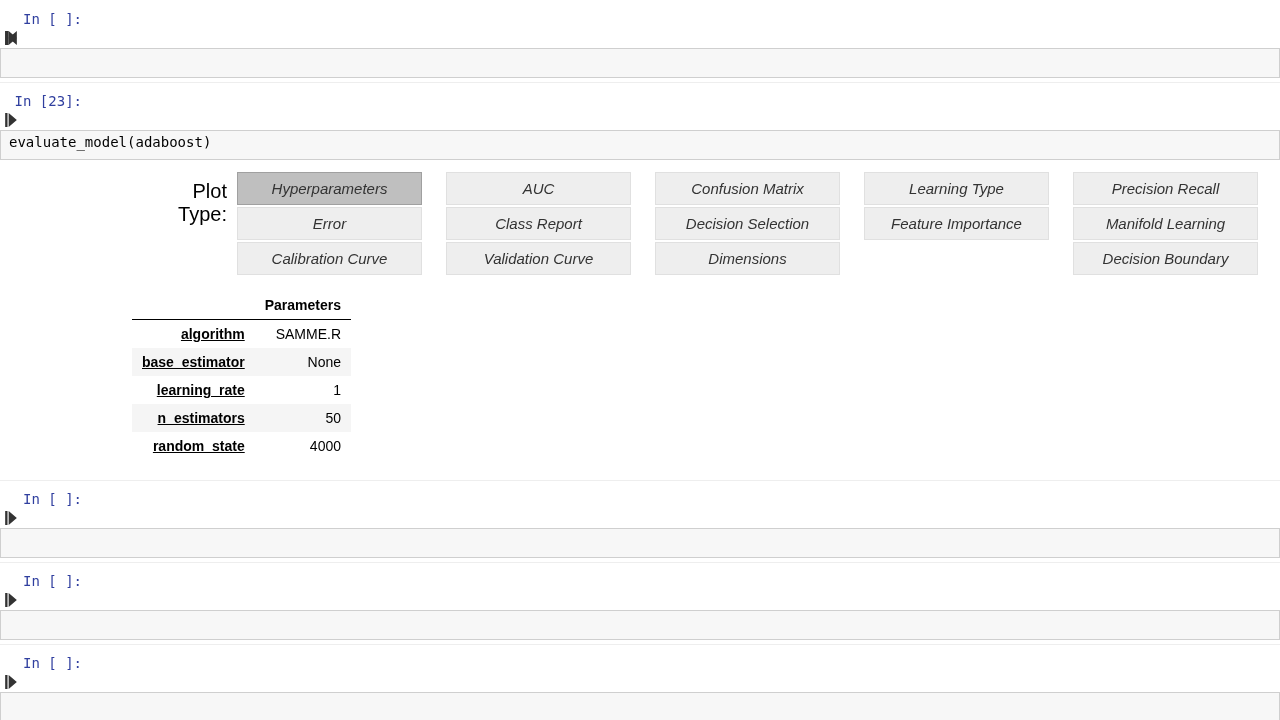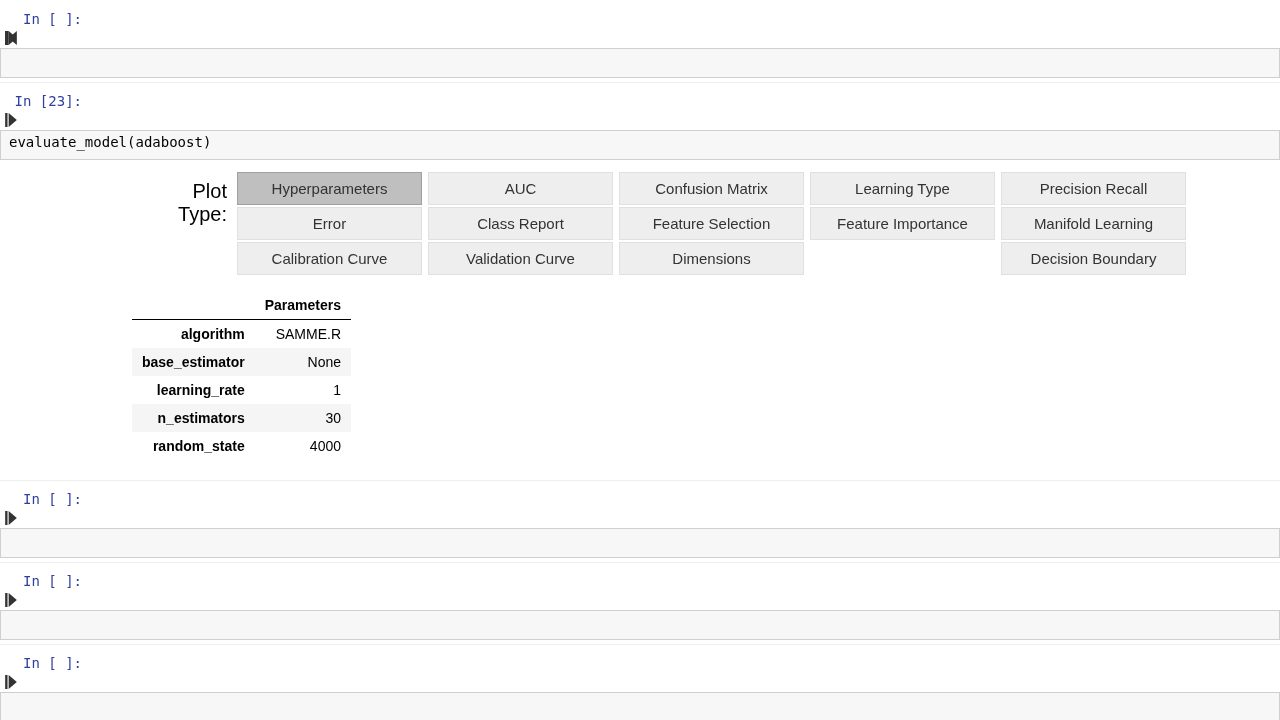--- a/index.html
+++ b/index.html
@@ -60,21 +60,22 @@
   }
   .widget-label {
     font-size: 20px;
     color: #000;
     padding-top: 8px;
     width: 85px;
     text-align: right;
   }
   .toggle-grid {
     display: flex;
-    gap: 6px;
+    gap: 24px;
+    font-style: italic;
   }
   .toggle-col {
     display: flex;
     flex-direction: column;
     gap: 2px;
   }
   .toggle-btn {
     width: 185px;
     height: 33px;
     background: #eee;
@@ -103,20 +104,21 @@
     border-bottom: 1px solid #000;
   }
   .params-table th.blank {
     border-bottom: 1px solid #000;
   }
   .params-table tbody th {
     text-align: right;
     font-weight: bold;
     padding: 6px 10px;
     border: none;
+    text-decoration: underline;
   }
   .params-table tbody td {
     text-align: right;
     padding: 6px 10px;
     border: none;
   }
   .params-table tbody tr:nth-child(even) {
     background: #f5f5f5;
   }
 </style>
@@ -155,21 +157,21 @@
         <div class="toggle-btn">Error</div>
         <div class="toggle-btn">Calibration Curve</div>
       </div>
       <div class="toggle-col">
         <div class="toggle-btn">AUC</div>
         <div class="toggle-btn">Class Report</div>
         <div class="toggle-btn">Validation Curve</div>
       </div>
       <div class="toggle-col">
         <div class="toggle-btn">Confusion Matrix</div>
-        <div class="toggle-btn">Feature Selection</div>
+        <div class="toggle-btn">Decision Selection</div>
         <div class="toggle-btn">Dimensions</div>
       </div>
       <div class="toggle-col">
         <div class="toggle-btn">Learning Type</div>
         <div class="toggle-btn">Feature Importance</div>
       </div>
       <div class="toggle-col">
         <div class="toggle-btn">Precision Recall</div>
         <div class="toggle-btn">Manifold Learning</div>
         <div class="toggle-btn">Decision Boundary</div>
@@ -192,21 +194,21 @@
       <tr>
         <th>base_estimator</th>
         <td>None</td>
       </tr>
       <tr>
         <th>learning_rate</th>
         <td>1</td>
       </tr>
       <tr>
         <th>n_estimators</th>
-        <td>30</td>
+        <td>50</td>
       </tr>
       <tr>
         <th>random_state</th>
         <td>4000</td>
       </tr>
     </tbody>
   </table>
 </div>
 
 <div class="cell" style="border-top:1px solid #eee;">

